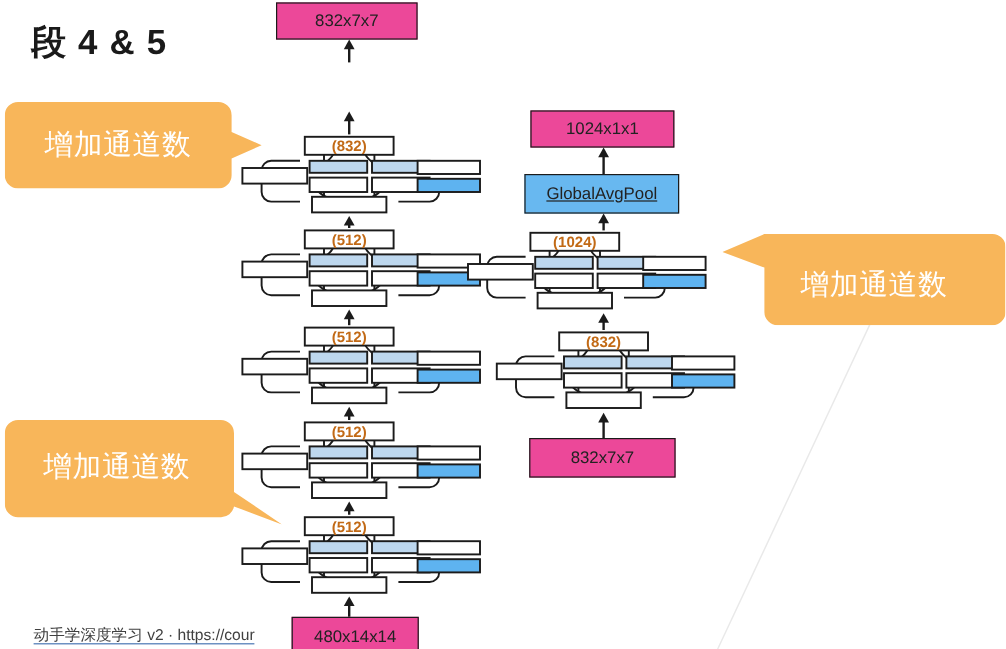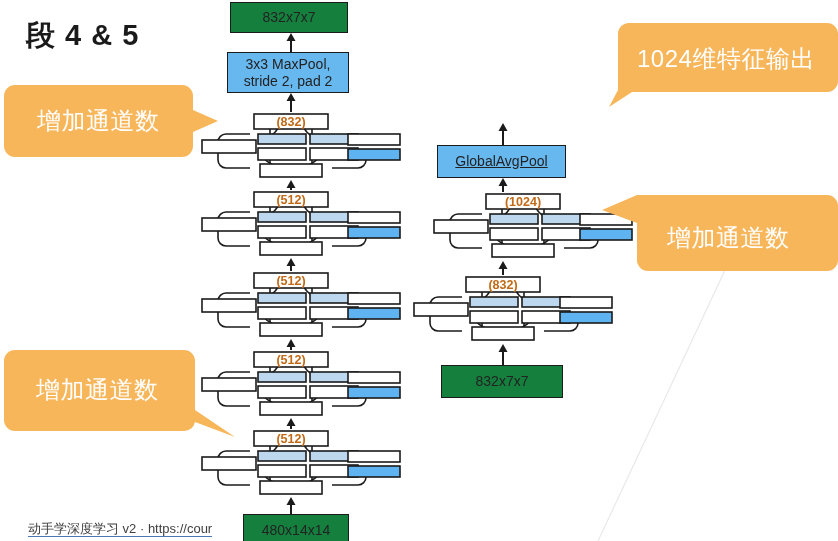--- a/index.html
+++ b/index.html
@@ -13,21 +13,21 @@
 
   
   .deco-line{position:absolute;pointer-events:none;}
 
   
   .footer{position:absolute;left:28px;top:521px;font-size:13px;color:#404040;
           white-space:nowrap;border-bottom:1px solid #4a77b4;line-height:15px;}
 
   
   .tbox{position:absolute;box-sizing:border-box;border:1.6px solid #1b1b1b;
-        background:#15803d;display:flex;align-items:center;justify-content:center;
+        background:#ec4899;display:flex;align-items:center;justify-content:center;
         font-size:14px;color:#222;white-space:pre-line;text-align:center;line-height:17px;}
   .tbox.blue{background:#68b8f0;border-color:#1b1b1b;}
 
   
   .incep{position:absolute;font-weight:bold;}
   .incep svg{display:block;overflow:visible;}
 
   
   .callout{position:absolute;}
   .co-text{position:absolute;color:#ffffff;font-size:24px;line-height:28px;
@@ -39,25 +39,24 @@
 <div id="slide">
 
   <svg class="deco-line" width="838" height="541" viewBox="0 0 838 541" style="left:0;top:0">
     <line x1="726" y1="268" x2="598" y2="541" stroke="#e9e9e9" stroke-width="1.2"></line>
   </svg>
 
   <div class="title">段 4 &amp; 5</div>
 
   <div class="tbox" style="left:230px;top:2px;width:118px;height:31px;">832x7x7</div>
 
-  <div class="tbox blue" style="left:227px;top:52px;width:122px;height:41px;">3x3 MaxPool,
-stride 2, pad 2</div>
 
   <div class="tbox" style="left:243px;top:514px;width:106px;height:32px;">480x14x14</div>
 
+  <div class="tbox" style="left:442px;top:92px;width:120px;height:31px;">1024x1x1</div>
 
   <div class="tbox blue" style="left:437px;top:145px;width:129px;height:33px;text-decoration:underline;">GlobalAvgPool</div>
 
   <div class="tbox" style="left:441px;top:365px;width:122px;height:33px;">832x7x7</div>
 
   <div id="incep-host">
       <div class="incep" style="left: 198px; top: 112px;">
         <svg width="186" height="68" viewBox="0 0 186 68">
           <path d="M 52,56 H 28 a8,8 0 0 1 -8,-8 V 38" fill="none" stroke="#1b1b1b" stroke-width="1.6"></path>
           <path d="M 134,56 H 160 a8,8 0 0 0 8,-8 V 40" fill="none" stroke="#1b1b1b" stroke-width="1.6"></path>
@@ -180,21 +179,21 @@
           <rect x="62" y="52" width="62" height="13" fill="#fff" stroke="#1b1b1b" stroke-width="1.6"></rect>
           <rect x="4" y="28" width="54" height="13" fill="#fff" stroke="#1b1b1b" stroke-width="1.6"></rect>
           <rect x="60" y="22" width="48" height="10" fill="#bdd7ee" stroke="#1b1b1b" stroke-width="1.6"></rect>
           <rect x="60" y="36" width="48" height="12" fill="#fff" stroke="#1b1b1b" stroke-width="1.6"></rect>
           <rect x="112" y="22" width="48" height="10" fill="#bdd7ee" stroke="#1b1b1b" stroke-width="1.6"></rect>
           <rect x="112" y="36" width="48" height="12" fill="#fff" stroke="#1b1b1b" stroke-width="1.6"></rect>
           <rect x="150" y="22" width="52" height="11" fill="#fff" stroke="#1b1b1b" stroke-width="1.6"></rect>
           <rect x="150" y="37" width="52" height="11" fill="#5eb3f0" stroke="#1b1b1b" stroke-width="1.6"></rect>
         </svg>
       </div>
-      <div class="incep" style="left: 430px; top: 192px;">
+      <div class="incep" style="left: 386px; top: 192px;">
         <svg width="186" height="68" viewBox="0 0 186 68">
           <path d="M 52,56 H 28 a8,8 0 0 1 -8,-8 V 38" fill="none" stroke="#1b1b1b" stroke-width="1.6"></path>
           <path d="M 134,56 H 160 a8,8 0 0 0 8,-8 V 40" fill="none" stroke="#1b1b1b" stroke-width="1.6"></path>
           <path d="M 20,30 a8,8 0 0 1 8,-8 H 52" fill="none" stroke="#1b1b1b" stroke-width="1.6"></path>
           <path d="M 168,32 a8,8 0 0 0 -8,-8 H 136" fill="none" stroke="#1b1b1b" stroke-width="1.6"></path>
           <path d="M 72,48 V 56" fill="none" stroke="#1b1b1b" stroke-width="1.6"></path>
           <path d="M 114,48 V 56" fill="none" stroke="#1b1b1b" stroke-width="1.6"></path>
           <path d="M 72,22 V 14" fill="none" stroke="#1b1b1b" stroke-width="1.6"></path>
           <path d="M 114,22 V 14" fill="none" stroke="#1b1b1b" stroke-width="1.6"></path>
           <path d="M 80,16 C 76,24 70,24 66,30" fill="none" stroke="#1b1b1b" stroke-width="1.6"></path>
@@ -268,26 +267,20 @@
       </svg>
     </div>
 
   <div class="callout" style="left:4px;top:85px;width:215px;height:72px;">
     <svg width="215" height="72" viewBox="0 0 215 72">
       <path d="M11,0 H178 a11,11 0 0 1 11,11 V25 L214,36 L189,47 V61 a11,11 0 0 1 -11,11 H11 a11,11 0 0 1 -11,-11 V11 A11,11 0 0 1 11,0 Z" fill="#f8b65a"></path>
     </svg>
     <div class="co-text" style="left:33px;top:22px;">增加通道数</div>
   </div>
 
-  <div class="callout" style="left:607px;top:23px;width:231px;height:84px;">
-    <svg width="231" height="84" viewBox="0 0 231 84">
-      <path d="M23,0 H220 a11,11 0 0 1 11,11 V58 a11,11 0 0 1 -11,11 H25 L2,84 L11,67 V11 A11,11 0 0 1 23,0 Z" fill="#f8b65a"></path>
-    </svg>
-    <div class="co-text" style="left:30px;top:22px;">1024维特征输出</div>
-  </div>
 
   <div class="callout" style="left:602px;top:193px;width:236px;height:78px;">
     <svg width="236" height="78" viewBox="0 0 236 78">
       <path d="M46,2 H225 a11,11 0 0 1 11,11 V67 a11,11 0 0 1 -11,11 H46 a11,11 0 0 1 -11,-11 V30 L0,17 L35,2 Z" fill="#f8b65a"></path>
     </svg>
     <div class="co-text" style="left:65px;top:31px;">增加通道数</div>
   </div>
 
   <div class="callout" style="left:4px;top:350px;width:232px;height:87px;">
     <svg width="232" height="87" viewBox="0 0 232 87">

